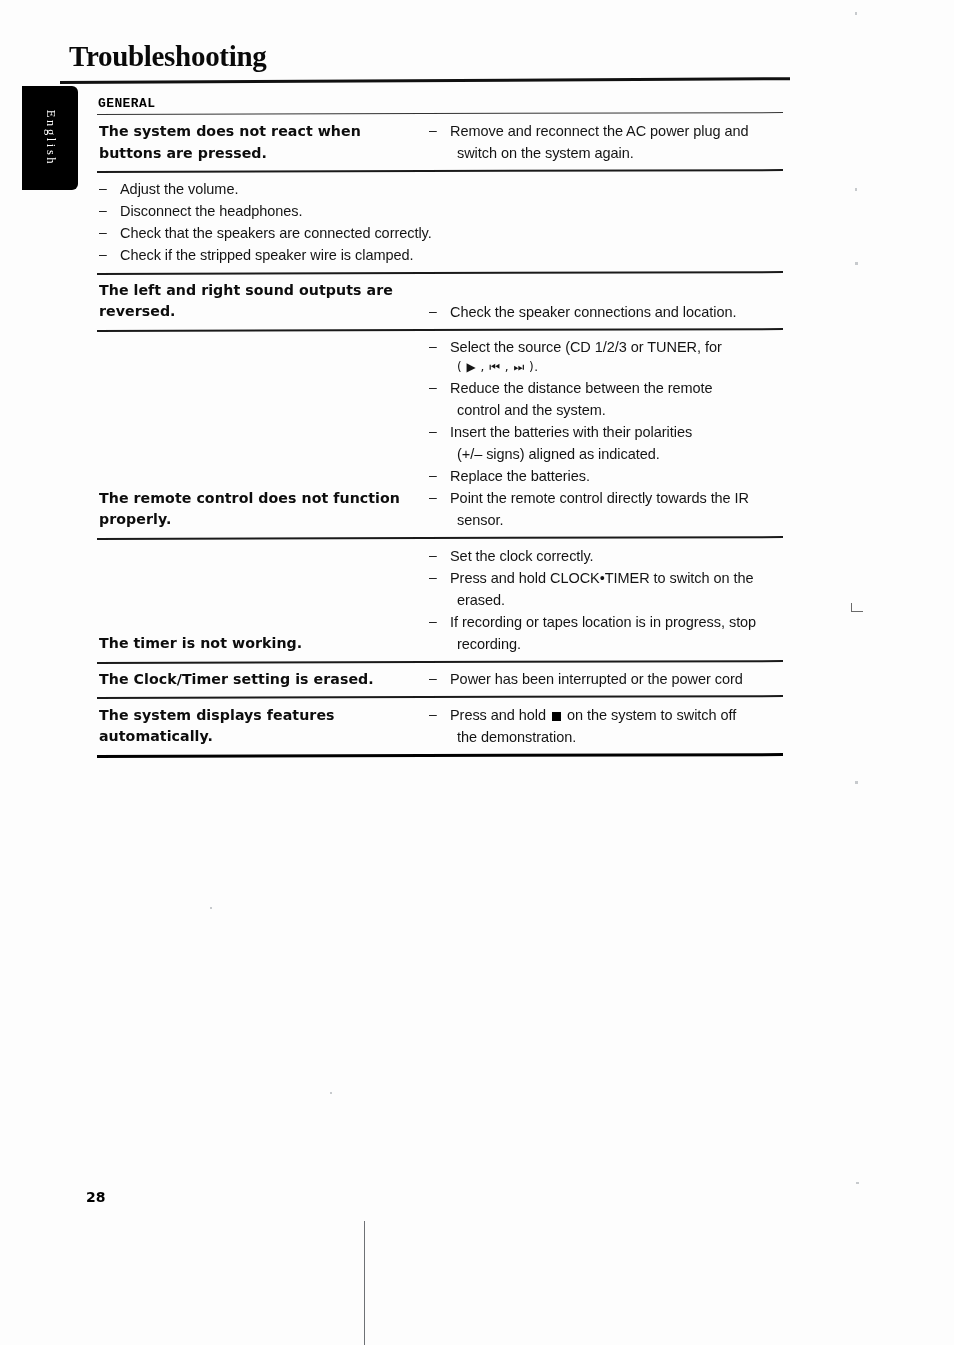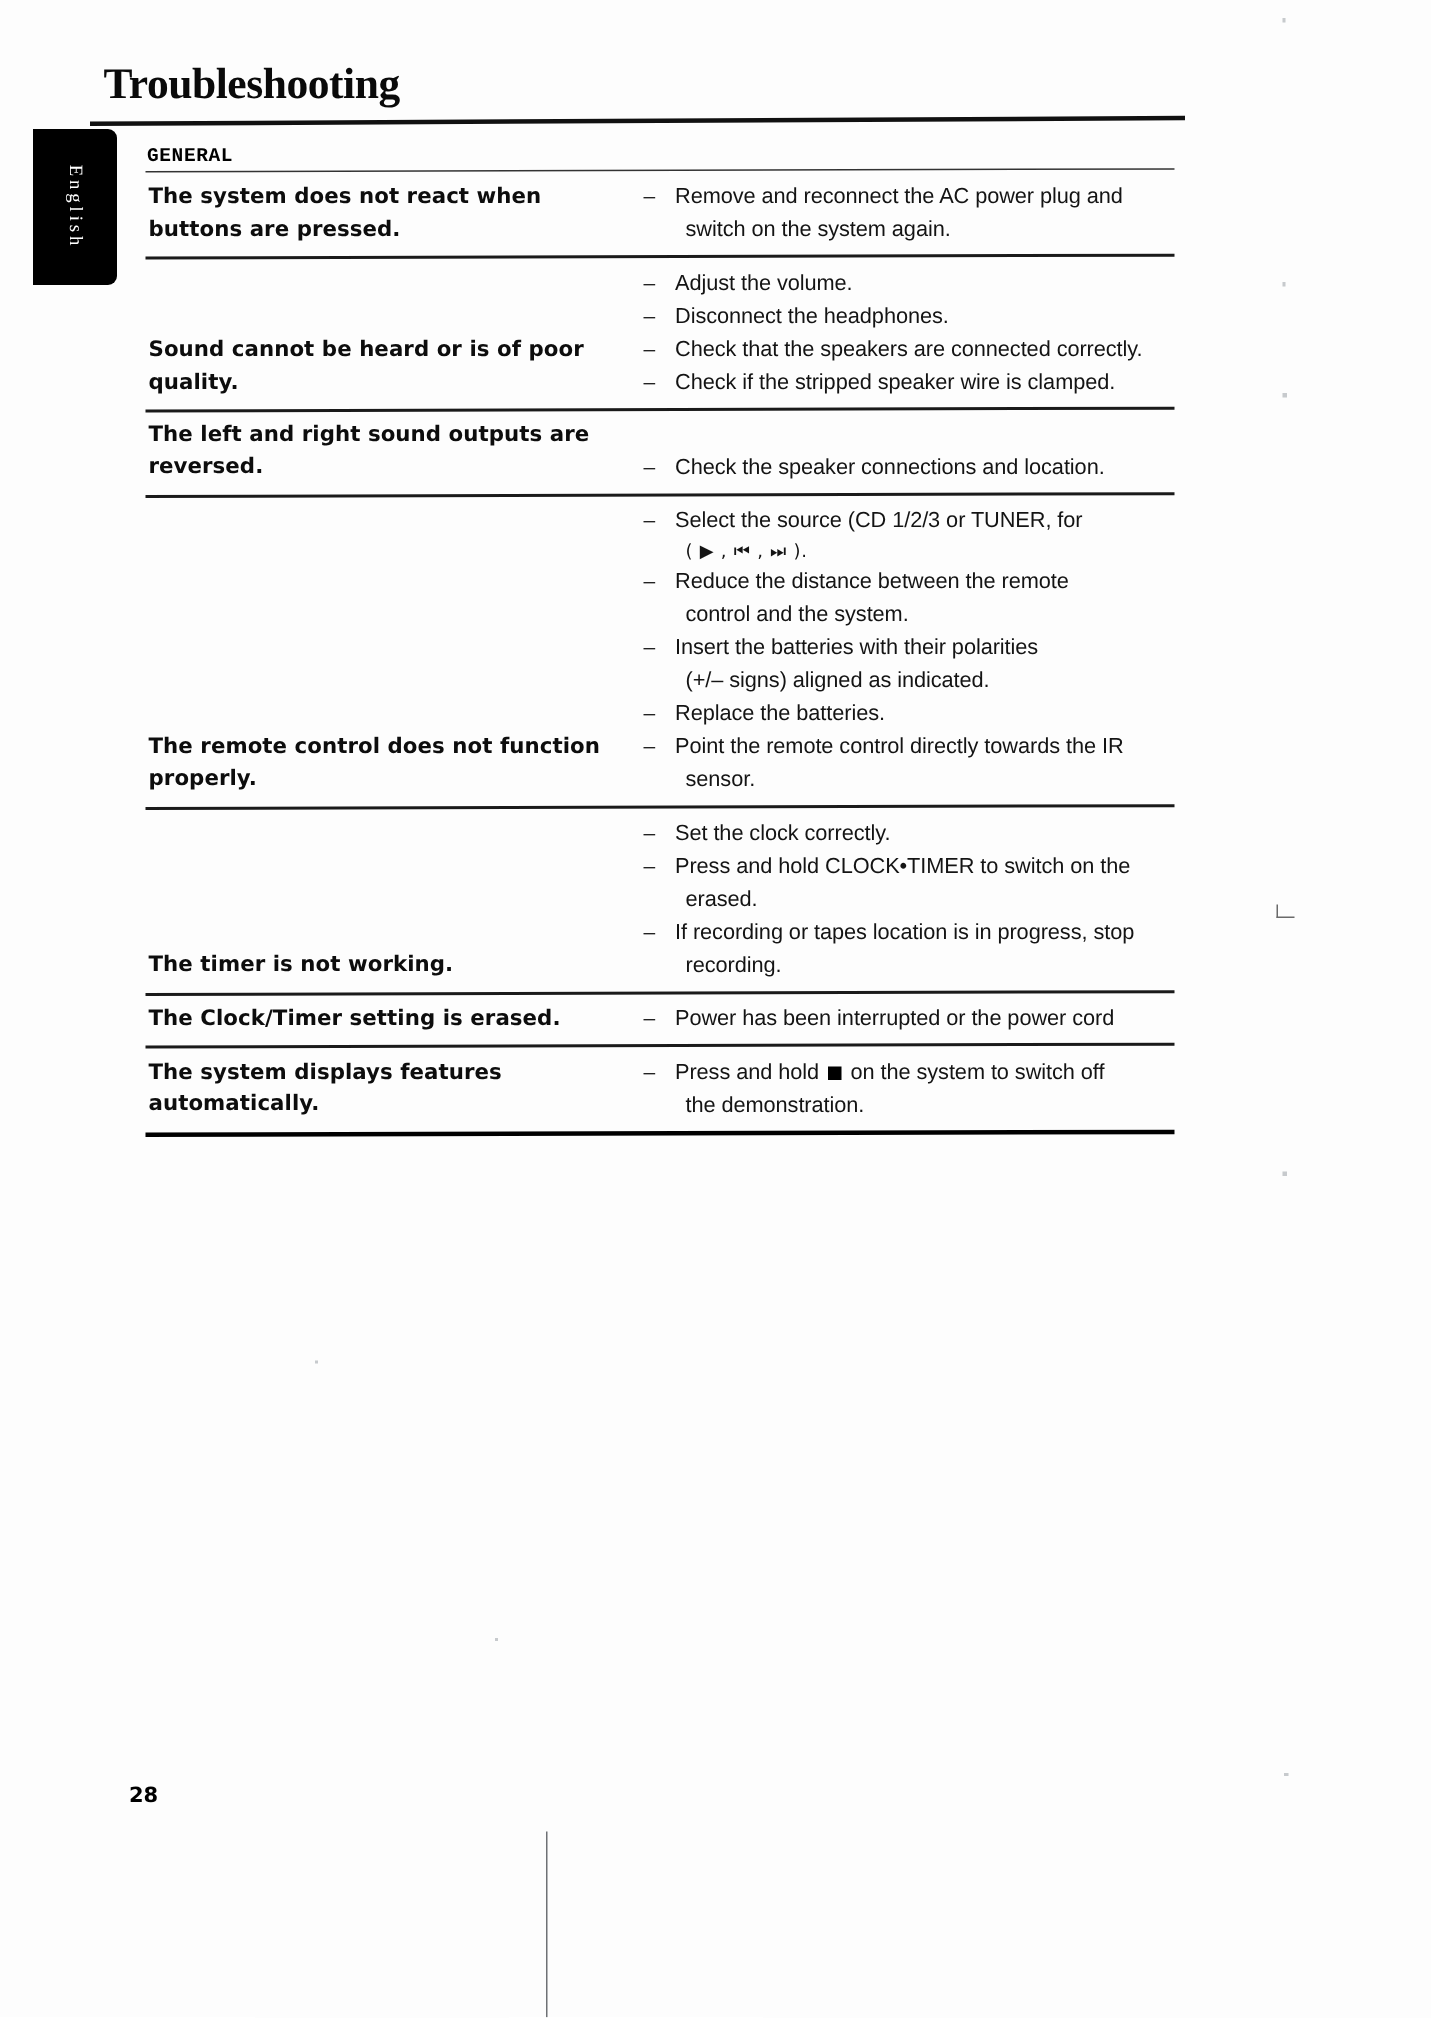--- a/index.html
+++ b/index.html
@@ -202,23 +202,20 @@
           </div>
           <div class="cell-solutions">
             <div class="sol">
               <span class="sol-dash">–</span>
               <span class="sol-text"><span>Remove and reconnect the AC power plug and</span><span class="cont">switch on the system again.</span></span>
             </div>
           </div>
         </div>
         <div class="rule"></div>
         <div class="row">
-          <div class="cell-problem">
-            <div class="problem-text">Sound cannot be heard or is of poor quality.</div>
-          </div>
           <div class="cell-solutions">
             <div class="sol">
               <span class="sol-dash">–</span>
               <span class="sol-text"><span>Adjust the volume.</span></span>
             </div>
             <div class="sol">
               <span class="sol-dash">–</span>
               <span class="sol-text"><span>Disconnect the headphones.</span></span>
             </div>
             <div class="sol">

